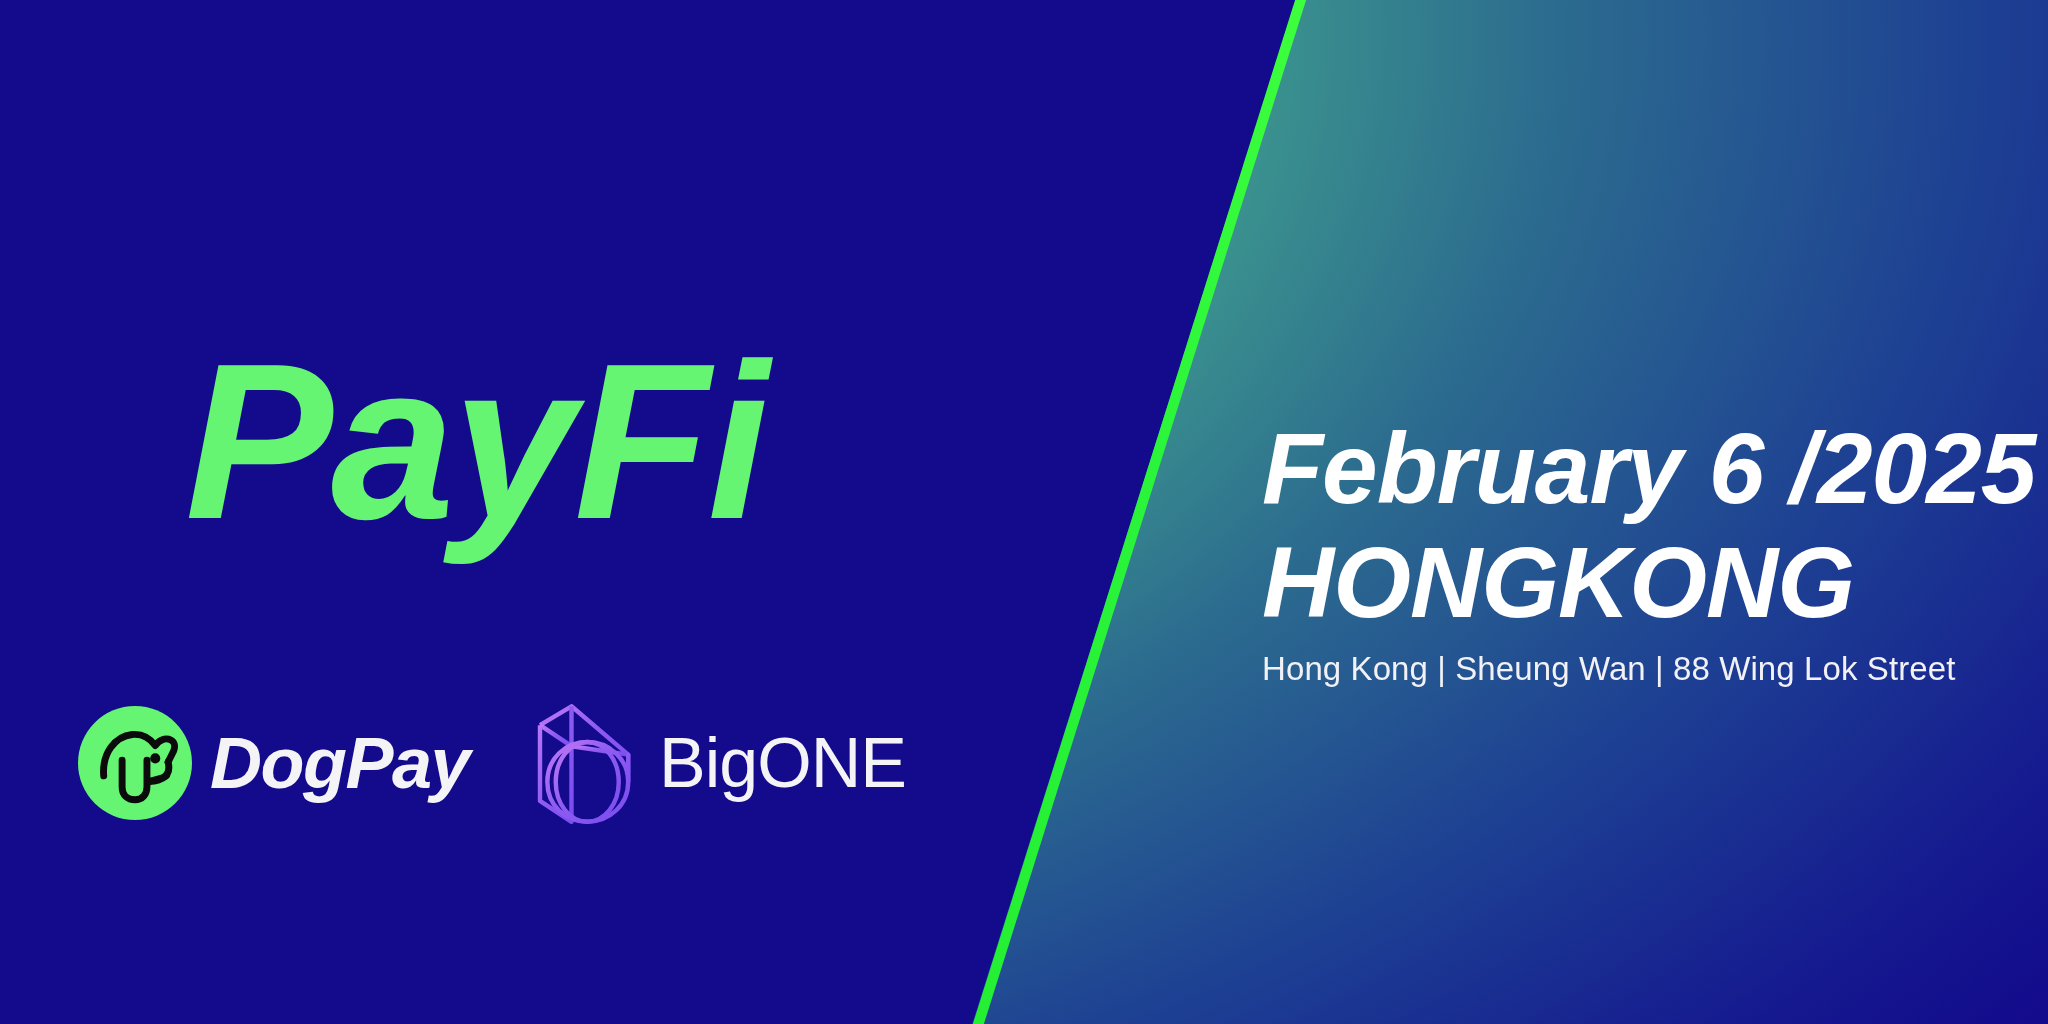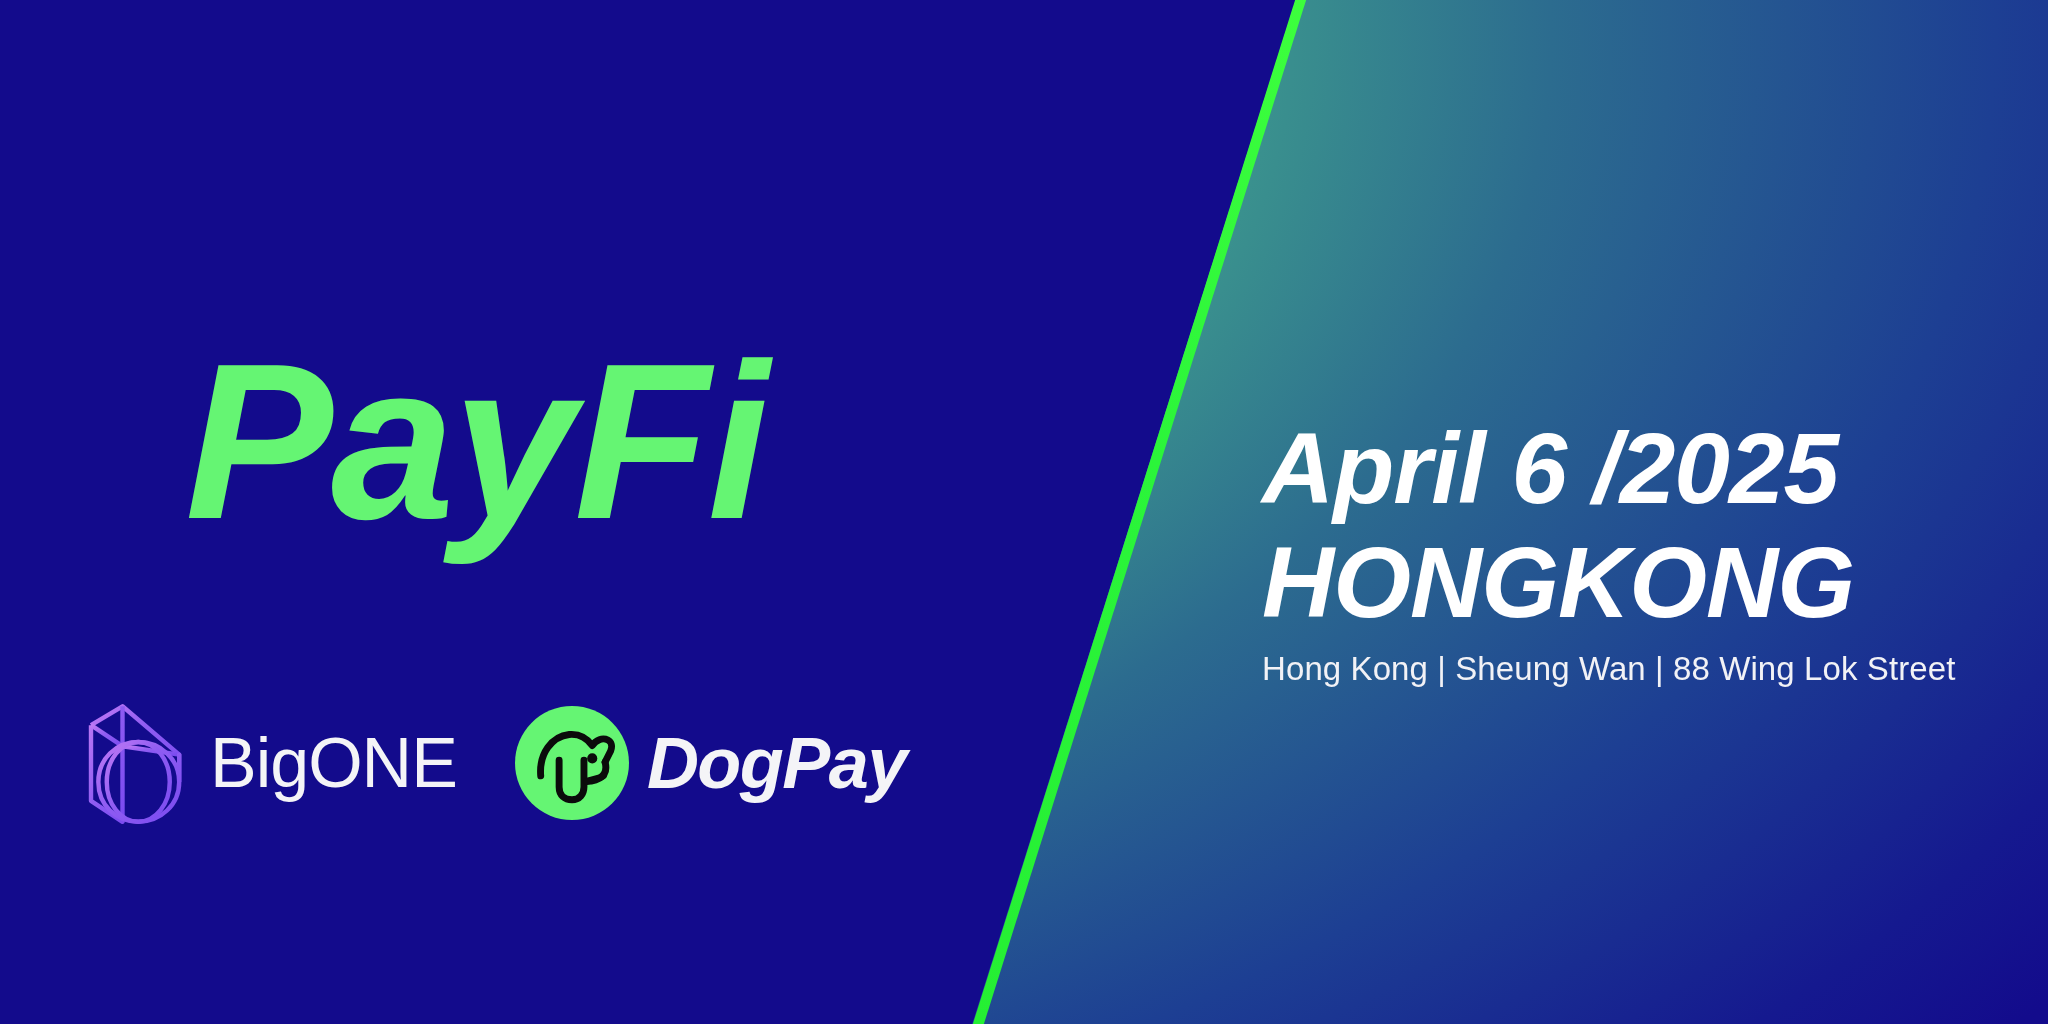--- a/index.html
+++ b/index.html
@@ -156,20 +156,35 @@
   <div class="bg-wedge"></div>
   <div class="bg-wedge-edge"></div>
 
   <div class="left-col">
 
     <div class="headline">
       <span>PayFi</span>
     </div>
 
     <div class="logo-row">
+
+      <div class="logo-group">
+        <div class="dog-badge">
+          <svg width="92" height="92" viewBox="0 0 100 100">
+            <g fill="none" stroke="#0b0b0b" stroke-width="7.5" stroke-linecap="round" stroke-linejoin="round">
+              <path d="M16 64 C14 40 28 21 47 19 C59 18 67 24 72 31 C76 25 83 22 89 25 C93 27 94 32 92 37 L86 49"></path>
+              <path d="M86 49 C88 57 86 63 80 66 L66 70"></path>
+              <path d="M36 47 L36 76 C36 85 42 90 50 90 C58 90 63 84 63 76 L63 47"></path>
+              <path d="M66 70 C73 70 79 68 84 64"></path>
+            </g>
+            <circle cx="72" cy="45" r="5.5" fill="#0b0b0b"></circle>
+          </svg>
+        </div>
+        <div class="dogpay-word">DogPay</div>
+      </div>
 
       <div class="logo-group">
         <svg class="bigone-mark" viewBox="0 0 104 120">
           <defs>
             <linearGradient id="bgGrad" x1="0" y1="0" x2="1" y2="1">
               <stop offset="0%" stop-color="#c07af5"></stop>
               <stop offset="45%" stop-color="#8f5cf2"></stop>
               <stop offset="100%" stop-color="#7a4bf0"></stop>
             </linearGradient>
           </defs>
@@ -178,37 +193,22 @@
             <path d="M12 24 L12 96 L42 116 L42 6"></path>
             <path d="M12 24 L42 44"></path>
             <path d="M42 44 L96 52"></path>
             <path d="M96 52 L96 78 C96 100 78 116 57 116 C36 116 19 100 19 78 C19 56 36 40 57 40 C78 40 96 56 96 78 Z"></path>
             <ellipse cx="57" cy="78" rx="30" ry="38"></ellipse>
           </g>
         </svg>
         <div class="bigone-word">BigONE</div>
       </div>
 
-      <div class="logo-group">
-        <div class="dog-badge">
-          <svg width="92" height="92" viewBox="0 0 100 100">
-            <g fill="none" stroke="#0b0b0b" stroke-width="7.5" stroke-linecap="round" stroke-linejoin="round">
-              <path d="M16 64 C14 40 28 21 47 19 C59 18 67 24 72 31 C76 25 83 22 89 25 C93 27 94 32 92 37 L86 49"></path>
-              <path d="M86 49 C88 57 86 63 80 66 L66 70"></path>
-              <path d="M36 47 L36 76 C36 85 42 90 50 90 C58 90 63 84 63 76 L63 47"></path>
-              <path d="M66 70 C73 70 79 68 84 64"></path>
-            </g>
-            <circle cx="72" cy="45" r="5.5" fill="#0b0b0b"></circle>
-          </svg>
-        </div>
-        <div class="dogpay-word">DogPay</div>
-      </div>
-
     </div>
   </div>
 
   <div class="right-col">
-    <div class="date-line">April 6 /2025</div>
+    <div class="date-line">February 6 /2025</div>
     <div class="city-line">HONGKONG</div>
     <div class="address-line">Hong Kong | Sheung Wan | 88 Wing Lok Street</div>
   </div>
 
 </div>
 
 </body></html>

